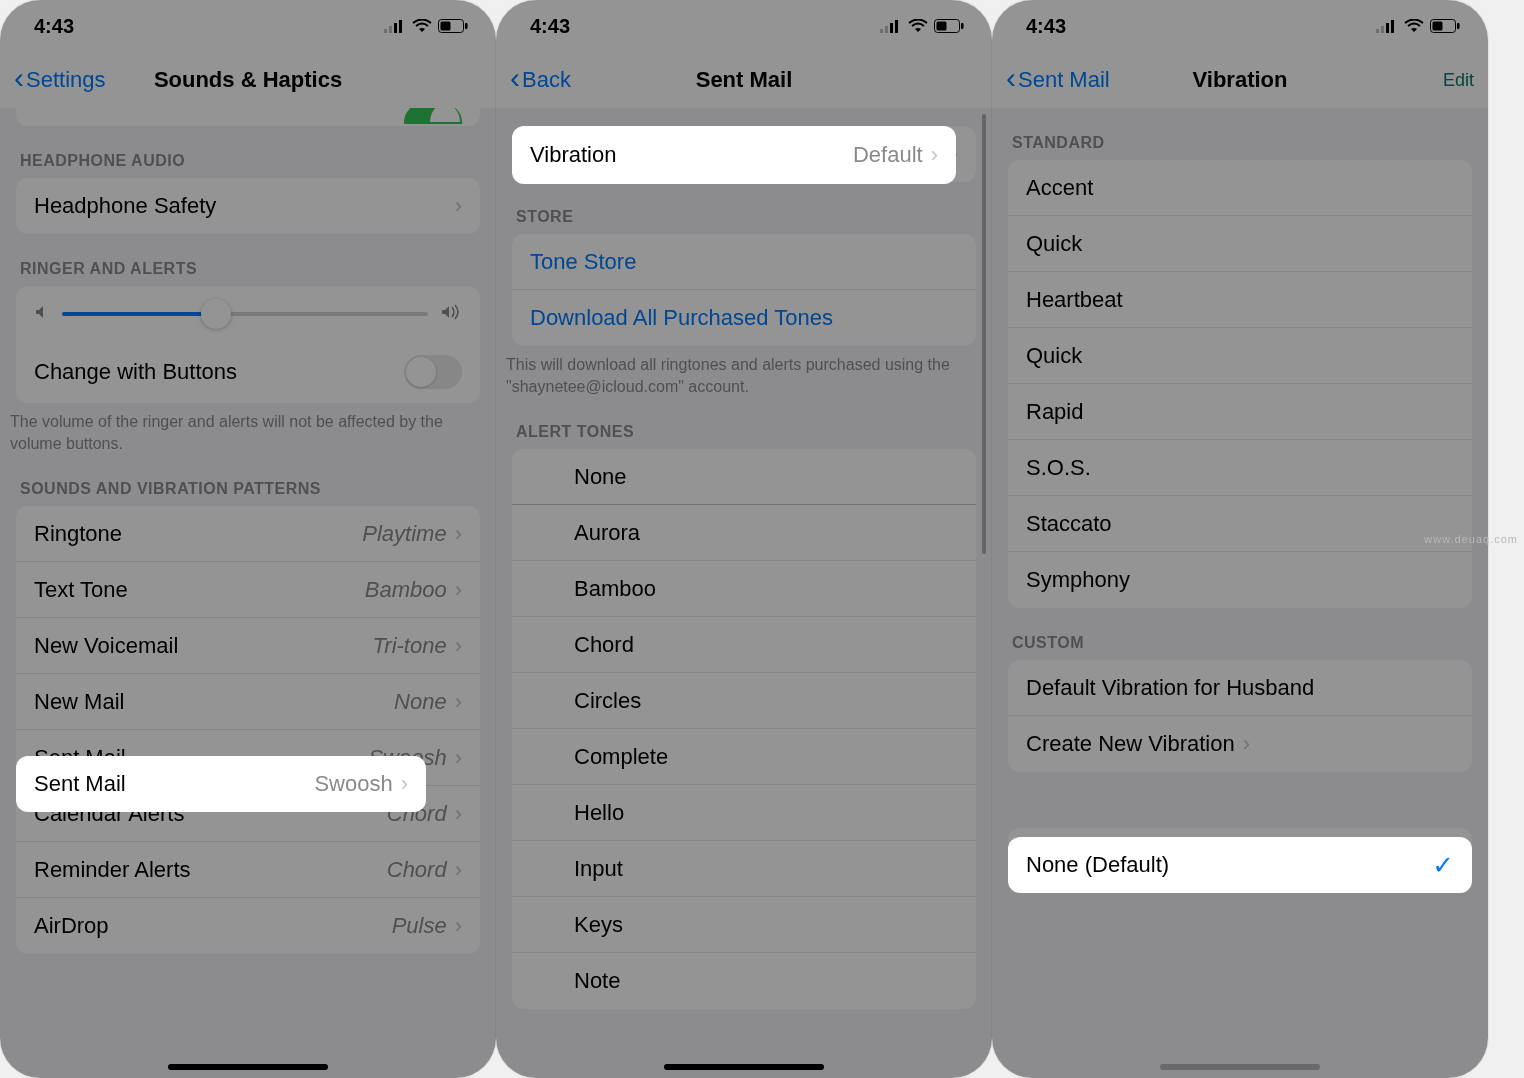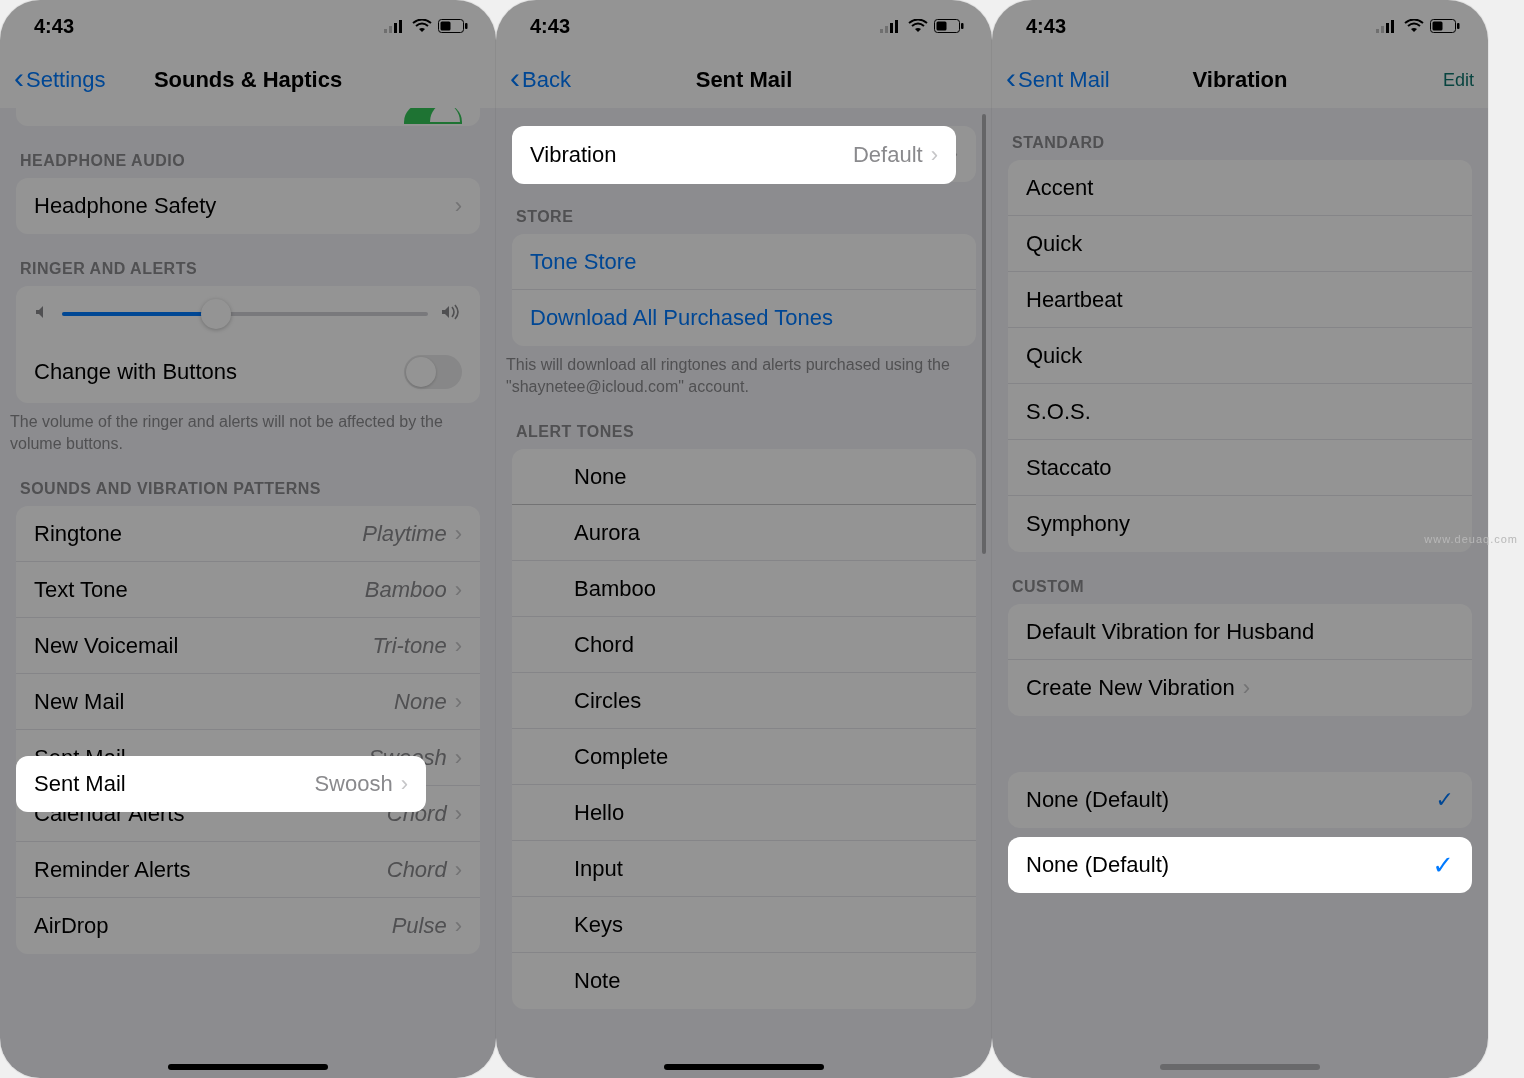--- a/index.html
+++ b/index.html
@@ -459,20 +459,23 @@
         <div class="cell">
             <span>Quick</span>
           </div>
         <div class="cell">
             <span>Heartbeat</span>
           </div>
         <div class="cell">
             <span>Quick</span>
           </div>
         <div class="cell">
+            <span>Rapid</span>
+          </div>
+        <div class="cell">
             <span>S.O.S.</span>
           </div>
         <div class="cell">
             <span>Staccato</span>
           </div>
         <div class="cell">
             <span>Symphony</span>
           </div>
       </div>
 

